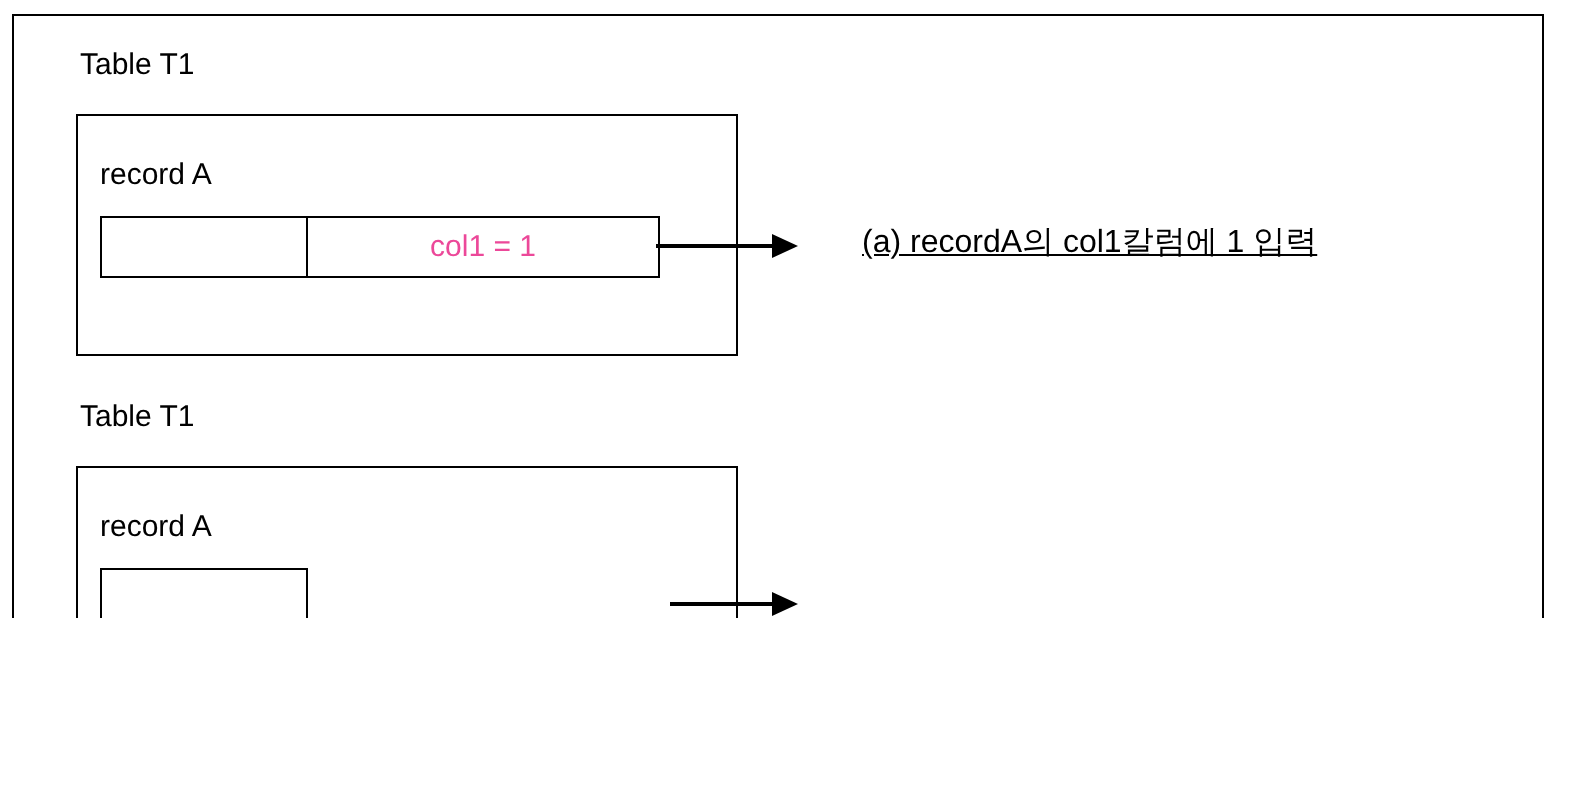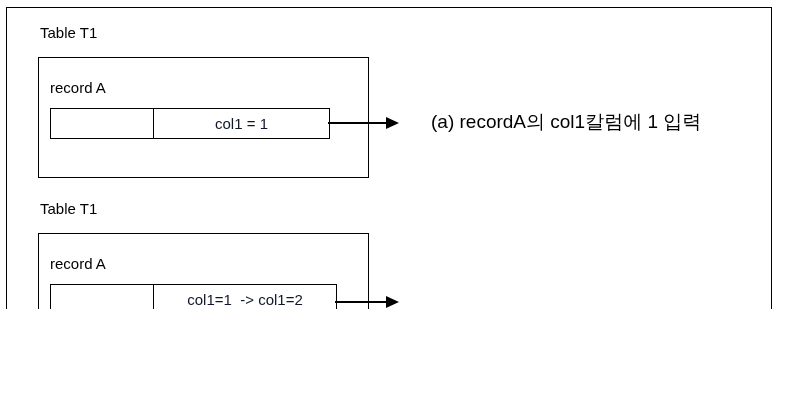--- a/index.html
+++ b/index.html
@@ -90,21 +90,21 @@
     display: flex;
     align-items: center;
     justify-content: center;
     height: 100%;
   }
   .cell-key {
     width: 102px;
   }
   .cell-val {
     border-left: 1px solid #000000;
-    color: #0f172a;
+    color: #ec4899;
     font-size: 15px;
     white-space: pre;
     padding: 0 10px;
   }
   .cell-val-a { width: 176px; }
   .cell-val-b { width: 183px; }
 
   
   .arrow {
     position: absolute;
@@ -132,24 +132,25 @@
   .arrow-a .arrow-head { left: 58px; }
 
   .arrow-b { left: 335px; top: 296px; }
   .arrow-b .arrow-line { width: 53px; }
   .arrow-b .arrow-head { left: 51px; }
 
   
   .caption {
     position: absolute;
     left: 431px;
-    font-size: 19px;
+    font-size: 16px;
     line-height: 19px;
     color: #000000;
     white-space: nowrap;
+    text-decoration: underline;
   }
   .caption-a { top: 112px; }
   .caption-b { top: 292px; }
 </style>
 </head>
 <body>
 
 <div id="canvas">
 
   <div class="outer-frame"></div>
@@ -180,21 +181,20 @@
   <div class="group group-b">
 
     <div class="table-label">Table T1</div>
 
     <div class="table-box">
 
       <div class="record-label">record A</div>
 
       <div class="record-row">
         <div class="cell cell-key"></div>
-        <div class="cell cell-val cell-val-b">col1=1  -&gt; col1=2</div>
       </div>
 
     </div>
   </div>
 
   <div class="arrow arrow-b">
     <div class="arrow-line"></div>
     <div class="arrow-head"></div>
   </div>
 

